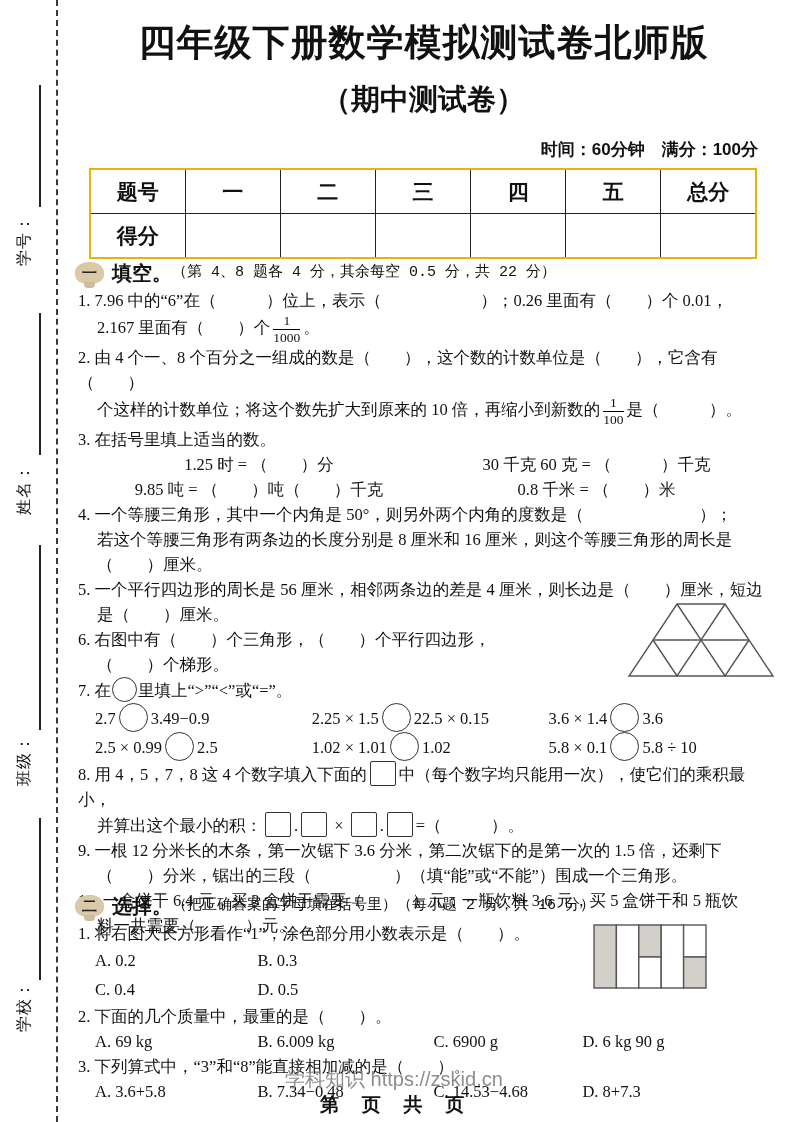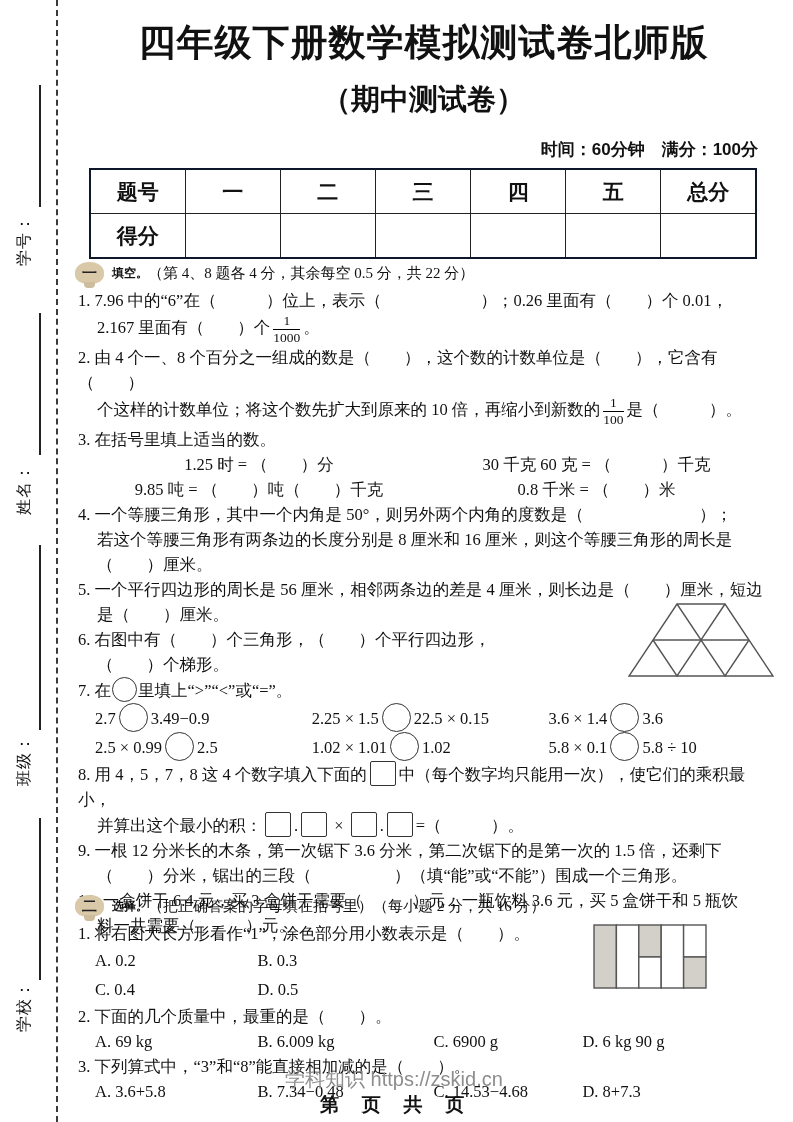--- a/index.html
+++ b/index.html
@@ -15,32 +15,32 @@
   .title{position:absolute;left:0;width:100%;top:18px;text-align:center;font-size:37px;font-weight:700;
          font-family:"Liberation Sans","DejaVu Sans",sans-serif;letter-spacing:1px;}
   .subtitle{position:absolute;left:0;width:100%;top:80px;text-align:center;font-size:29px;font-weight:700;
             font-family:"Liberation Sans","DejaVu Sans",sans-serif;}
   .meta{position:absolute;right:14px;top:138px;font-size:17px;font-weight:700;
         font-family:"Liberation Sans","DejaVu Sans",sans-serif;}
   
   table.score{position:absolute;left:14px;top:168px;width:668px;border-collapse:collapse;table-layout:fixed;}
   table.score th,table.score td{border:1px solid #222;height:41px;text-align:center;
         font-size:21px;font-weight:700;font-family:"Liberation Serif","DejaVu Serif",serif;}
-  table.score{border:2px solid #0f172a;}
+  table.score{border:2px solid #eab308;}
   
   .sec{position:absolute;left:0;width:100%;}
   .sec1{top:258px;} .sec2{top:891px;}
   .sec-hdr{height:30px;line-height:26px;font-size:17px;display:flex;align-items:center;}
   .badge{display:inline-flex;align-items:center;justify-content:center;width:29px;height:22px;
          background:#d9c9a8;border-radius:48% 48% 42% 42%;font-weight:700;font-size:15px;color:#222;
          margin-right:8px;position:relative;}
   .badge::after{content:"";position:absolute;left:9px;bottom:-4px;width:11px;height:6px;
          background:#cdbd9c;border-radius:0 0 4px 4px;}
-  .sec-title{font-weight:700;font-size:12px;}
-  .sec-note{font-size:15px;}
+  .sec-title{font-weight:700;font-size:20px;}
+  .sec-note{font-size:15px;font-family:Liberation Mono, monospace;}
   .q{min-height:25px;line-height:25px;font-size:16.5px;padding-left:3px;}
   .cont{padding-left:22px;}
   .grid2{display:grid;grid-template-columns:48% 52%;padding-left:22px;text-align:center;}
   .grid3{display:grid;grid-template-columns:32% 35% 33%;padding-left:20px;align-items:center;}
   .grid4{display:grid;grid-template-columns:24% 26% 22% 28%;padding-left:20px;}
   .gridAB{display:grid;grid-template-columns:24% 76%;padding-left:20px;height:29px;line-height:29px;}
   .frac{display:inline-block;vertical-align:-9px;text-align:center;font-size:13.5px;line-height:1.15;margin:0 3px;}
   .frac .num{display:block;border-bottom:1px solid #000;padding:0 4px;}
   .frac .den{display:block;}
   .circ{display:inline-block;width:27px;height:27px;border:1.3px solid #333;border-radius:50%;

